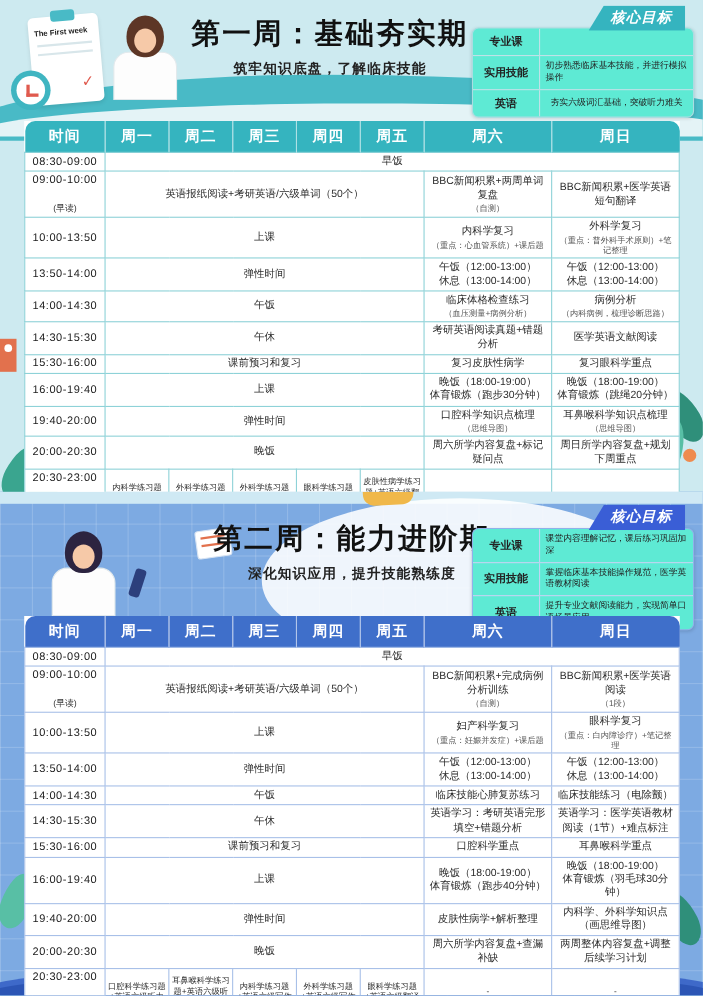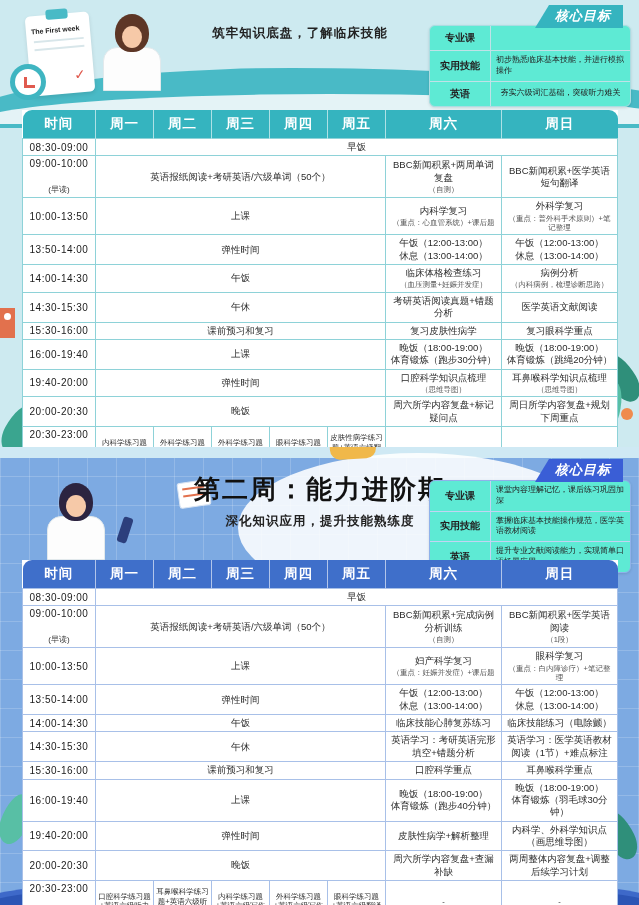--- a/index.html
+++ b/index.html
@@ -119,20 +119,21 @@
     <div class="clock-hand"></div>
   </div>
   <div class="deco doctor d1">
     <div class="head">
         <div class="face"></div>
       </div>
     <div class="body"></div>
   </div>
 
   <div class="title-wrap">
+    <div class="main-title">第一周：基础夯实期</div>
     <div class="sub-title">筑牢知识底盘，了解临床技能</div>
   </div>
 
   <div class="ribbon">核心目标</div>
   <div class="goals">
     <div class="goal-row">
       <div class="goal-label">专业课</div>
     </div>
     <div class="goal-row">
       <div class="goal-label">实用技能</div>
@@ -226,21 +227,21 @@
         </tr>
         <tr>
           <th>
             <div class="t-main">14:00-14:30</div>
           </th>
           <td colspan="5">
             <div class="c-main">午饭</div>
           </td>
           <td>
             <div class="c-main">临床体格检查练习</div>
-            <div class="c-sub">（血压测量+妊娠并发症）</div>
+            <div class="c-sub">（血压测量+病例分析）</div>
           </td>
           <td>
             <div class="c-main">病例分析</div>
             <div class="c-sub">（内科病例，梳理诊断思路）</div>
           </td>
         </tr>
         <tr>
           <th>
             <div class="t-main">14:30-15:30</div>
           </th>

